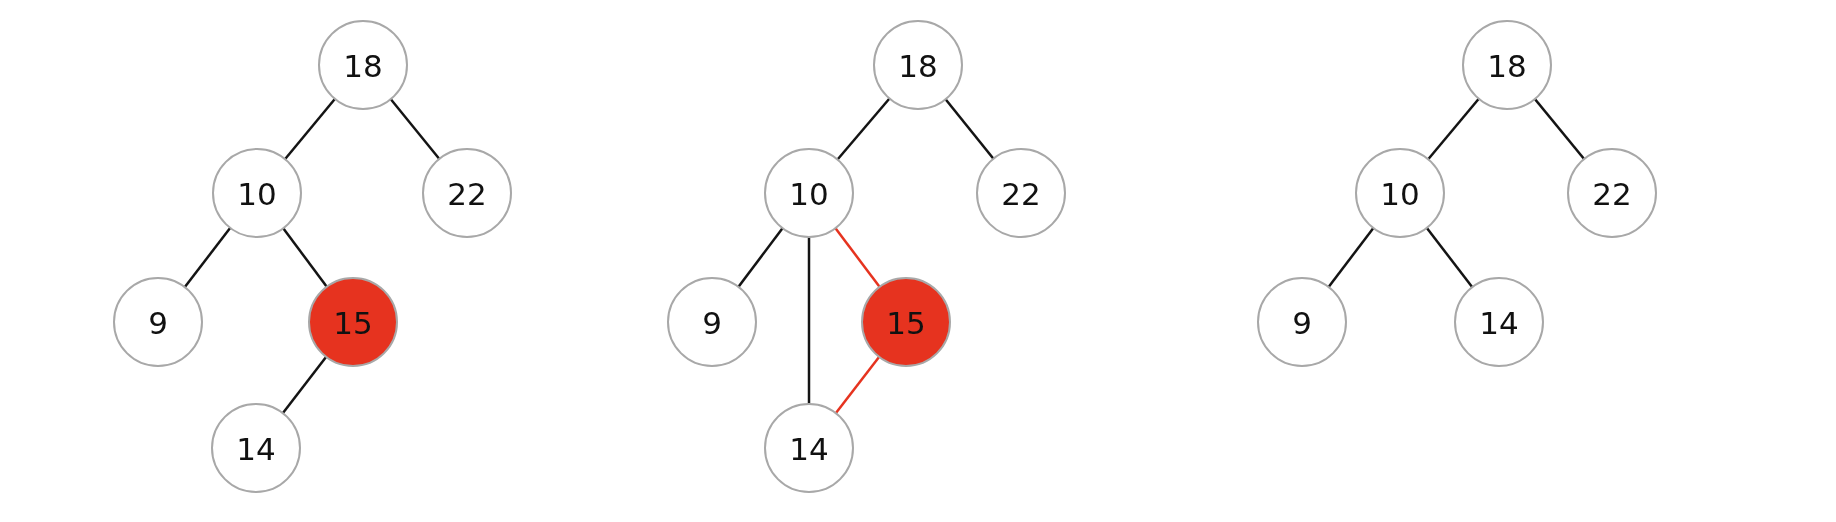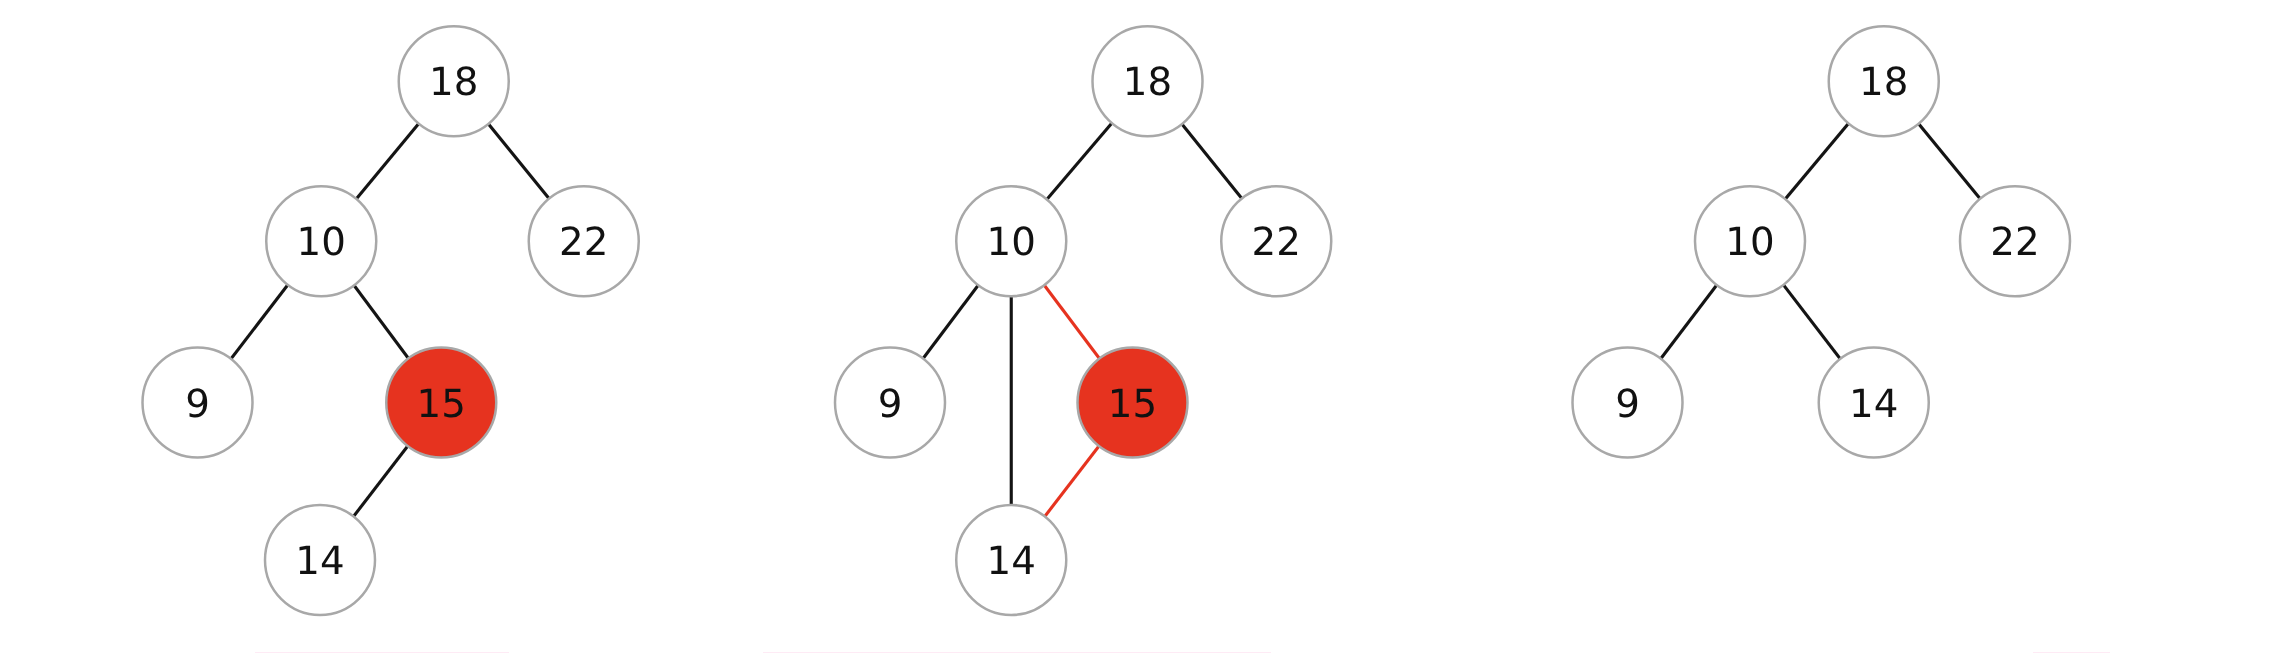--- a/index.html
+++ b/index.html
@@ -3,21 +3,21 @@
 <meta charset="utf-8">
 <style>
   html, body {
     margin: 0;
     padding: 0;
     background: #ffffff;
   }
   .stage {
     width: 1688px;
     height: 522px;
-    background: #f9a8d4;
+    background: #a21caf;
     overflow: hidden;
   }
   svg {
     display: block;
   }
   svg text {
     font-family: "DejaVu Sans", "Liberation Sans", sans-serif;
     user-select: none;
   }
 </style>

